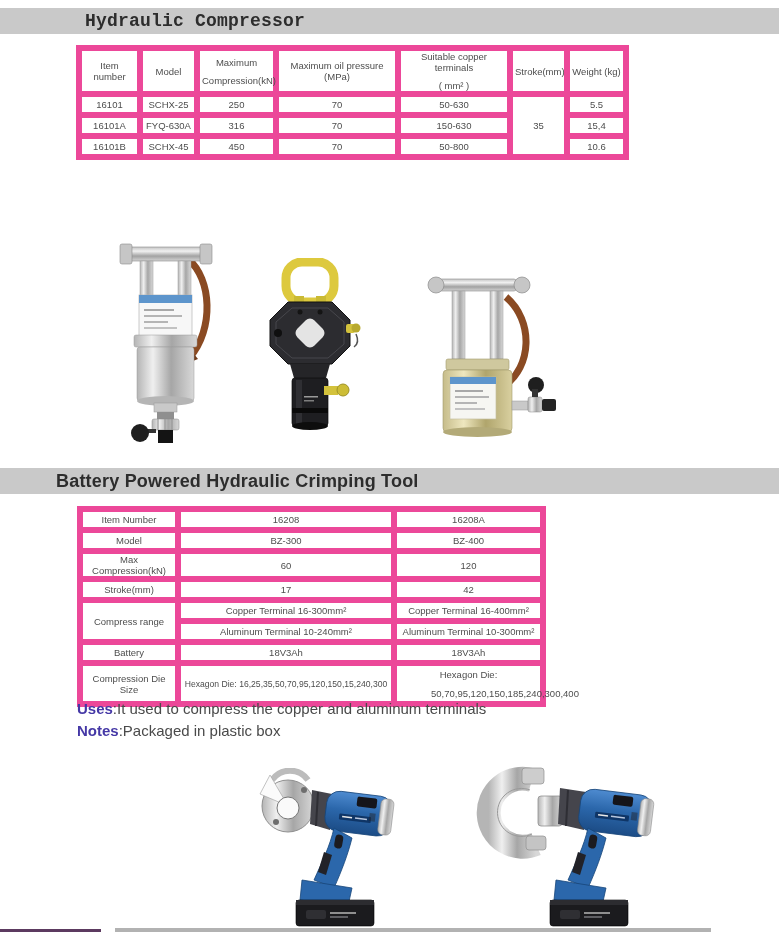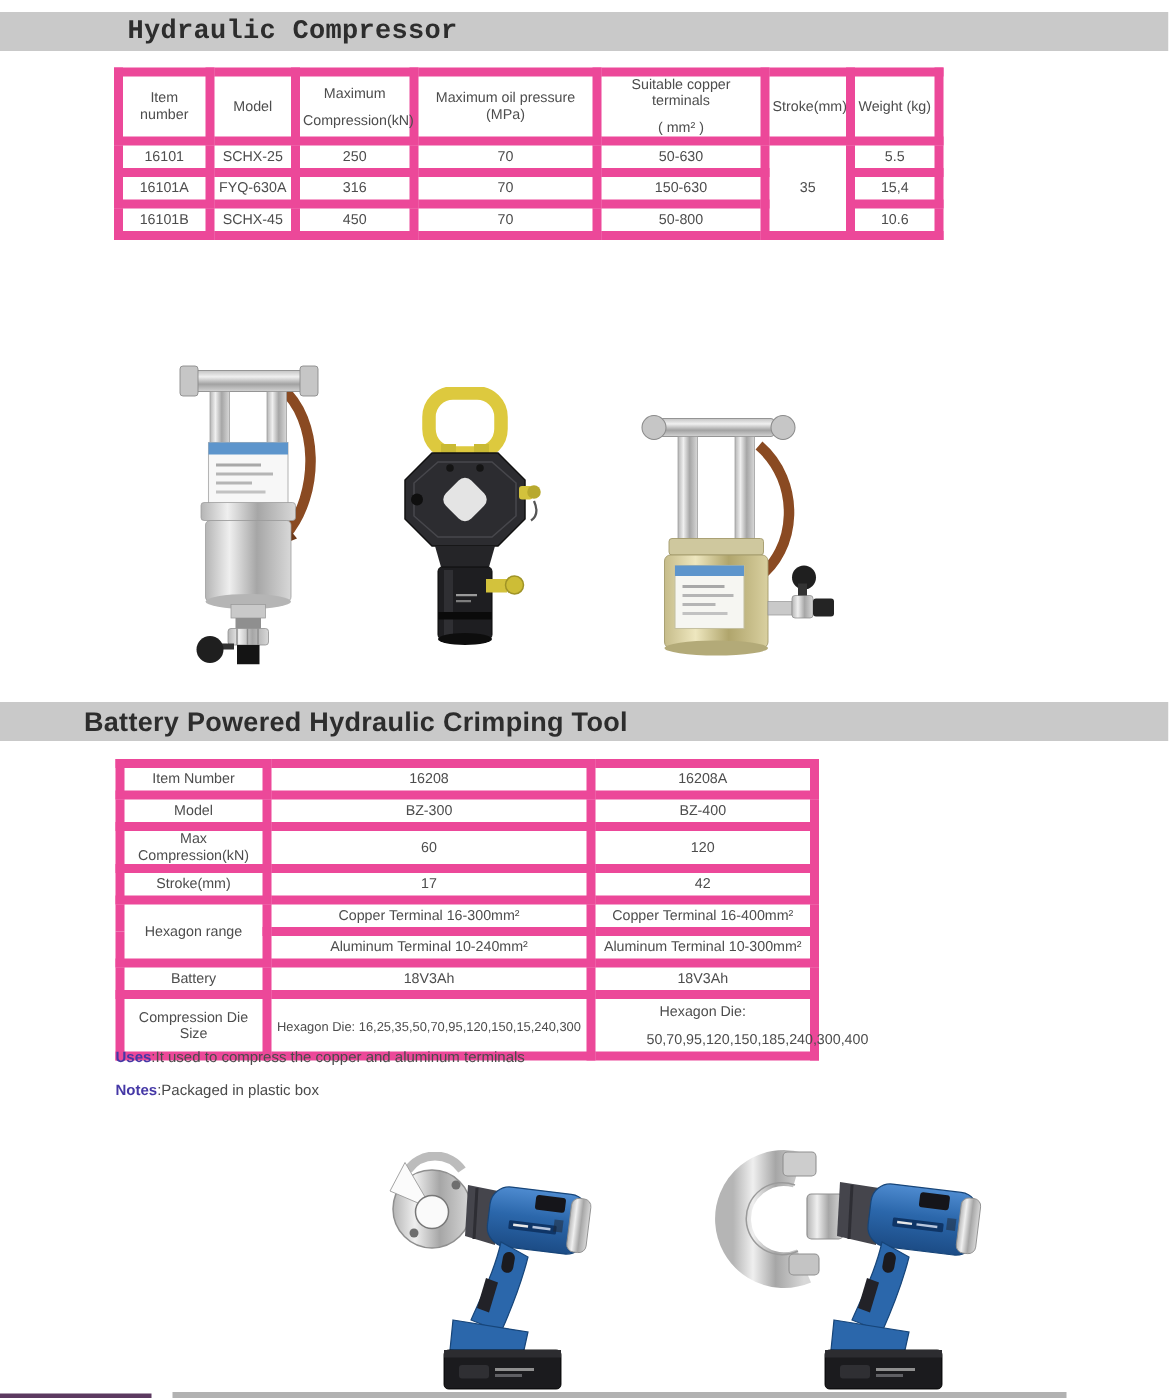--- a/index.html
+++ b/index.html
@@ -18,21 +18,21 @@
   #t1{left:76px;top:45px;width:547px;}
   #t1 thead tr{height:40px;}
   #t1 tbody tr{height:21px;}
   .hdr2{margin-top:7px;}
   #t2{left:77px;top:506px;width:463px;}
   #t2 tr{height:21px;}
   #t2 tr.die-row{height:41px;margin-top:24px;}
   .die-c1{font-size:8.6px;white-space:nowrap;padding:0;}
   .die-line2{margin-top:8px;padding-left:32px;}
 
-  .note-line{font-size:10px;color:#4a4a4a;white-space:nowrap;text-align:center;}
+  .note-line{font-size:15px;color:#4a4a4a;white-space:nowrap;text-align:center;}
   .note-label{font-weight:bold;color:#4538a6;}
   #uses-line{left:77px;top:700px;}
   #notes-line{left:77px;top:722px;}
 
   .photo{display:block;}
   #p1{left:118px;top:237px;}
   #p2{left:258px;top:258px;}
   #p3{left:416px;top:271px;}
   #p4{left:258px;top:768px;}
   #p5{left:466px;top:764px;}
@@ -232,21 +232,21 @@
       <td>Max Compression(kN)</td>
       <td>60</td>
       <td>120</td>
     </tr>
     <tr>
       <td>Stroke(mm)</td>
       <td>17</td>
       <td>42</td>
     </tr>
     <tr>
-      <td rowspan="2">Hexagon range</td>
+      <td rowspan="2">Compress range</td>
       <td>Copper Terminal 16-300mm²</td>
       <td>Copper Terminal 16-400mm²</td>
     </tr>
     <tr>
       <td>Aluminum Terminal 10-240mm²</td>
       <td>Aluminum Terminal 10-300mm²</td>
     </tr>
     <tr>
       <td>Battery</td>
       <td>18V3Ah</td>

